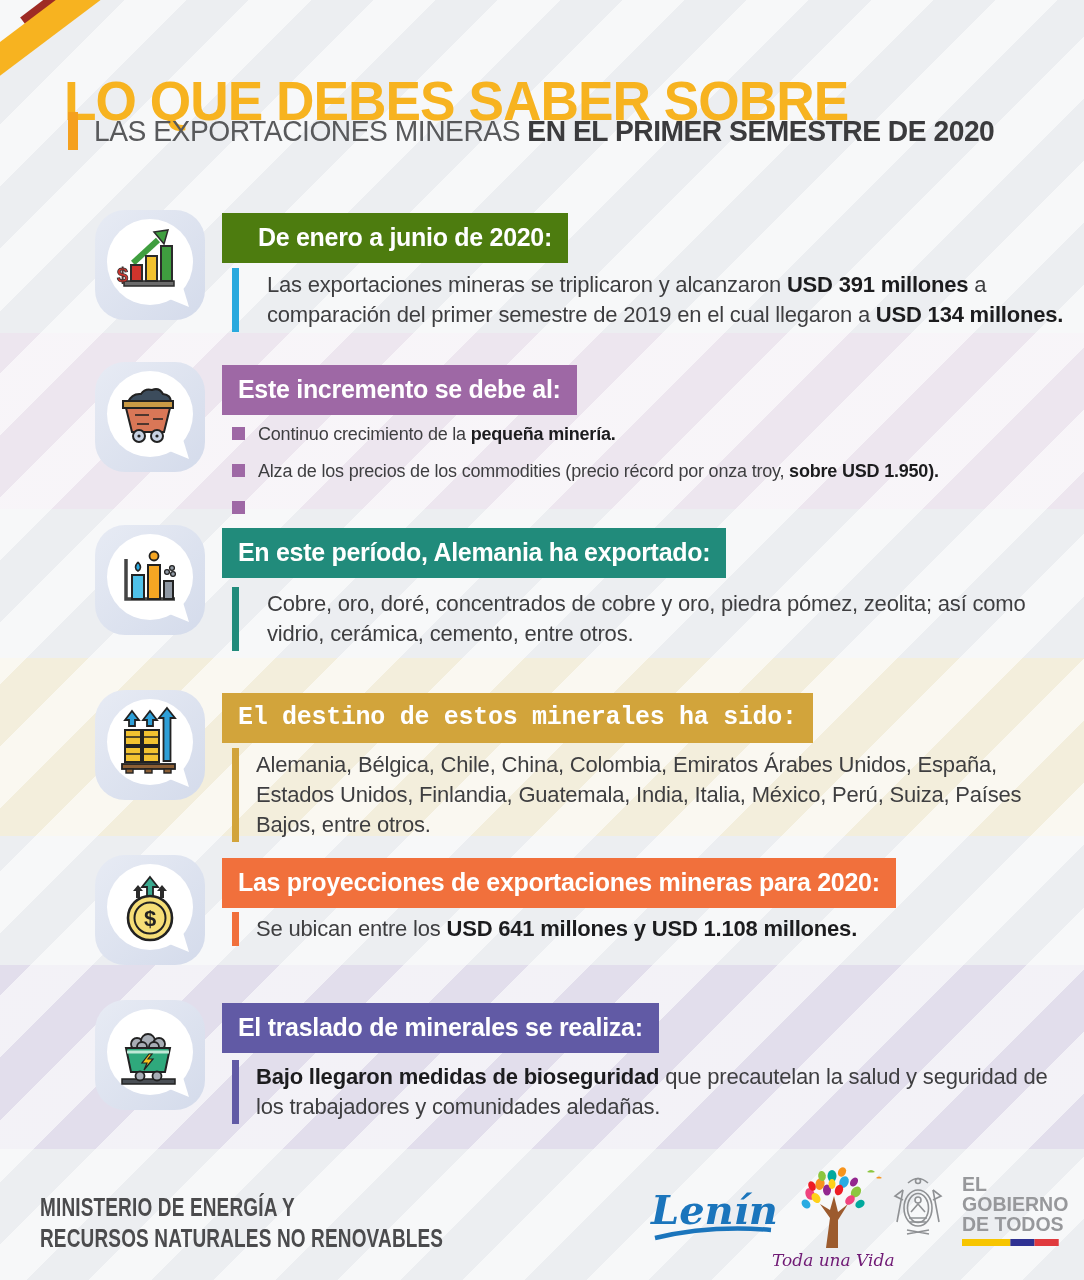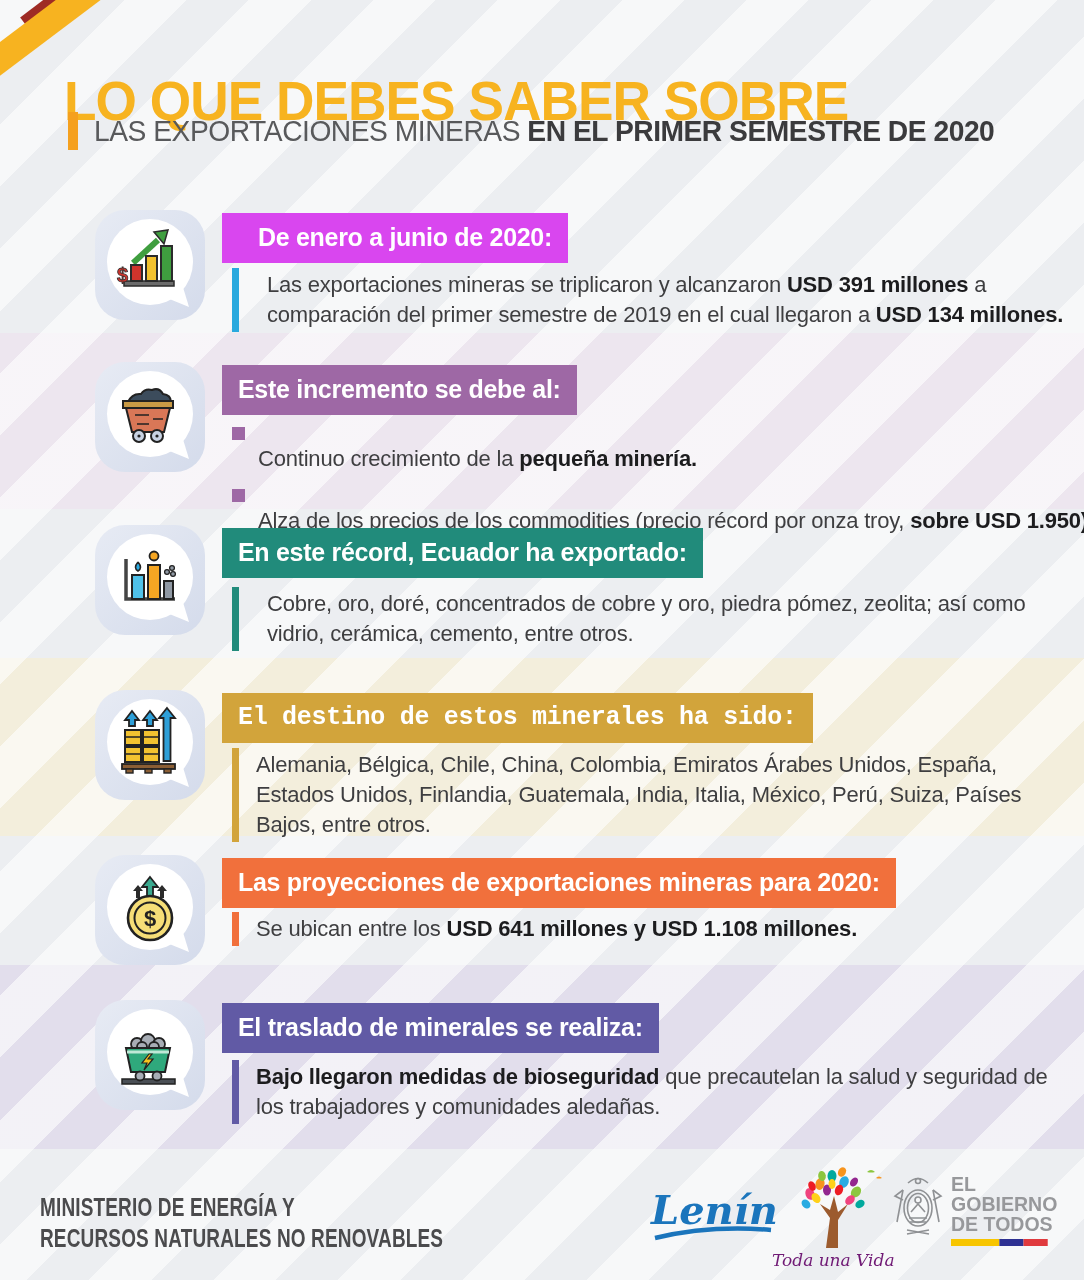--- a/index.html
+++ b/index.html
@@ -34,31 +34,31 @@
   .tile svg{display:block;width:110px;height:110px;}
   .hdr{position:absolute;left:222px;top:3px;color:#fff;font-weight:bold;font-size:25px;
     letter-spacing:-.3px;padding:10px 16px 11px;white-space:nowrap;}
   .bodyblk{position:absolute;left:232px;margin:0;padding:2px 0 2px 17px;border-left:7px solid #999;
     width:810px;font-size:22px;line-height:30px;color:#3E3E40;letter-spacing:-.2px;}
   .bodyblk .b{font-weight:bold;color:#1C1C1E;}
   .s1 .bodyblk{top:58px}.s3 .bodyblk{top:62px}.s4 .bodyblk{top:58px}.s5 .bodyblk{top:57px}.s6 .bodyblk{top:60px}
   .bullets{position:absolute;left:232px;top:58px;margin:0;padding:0;list-style:none;}
   .bullets li{display:flex;align-items:flex-start;margin-bottom:9px;white-space:nowrap;}
   .sq{flex:none;width:13px;height:13px;margin:7px 13px 0 0;background:#999;}
-  .btext{font-size:22px;line-height:28px;color:#3E3E40;letter-spacing:-.2px;margin-top:25px;}
+  .btext{font-size:18px;line-height:28px;color:#3E3E40;letter-spacing:-.2px;}
   .btext .b{font-weight:bold;color:#1C1C1E;}
   
   .ministry{position:absolute;left:40px;top:1192px;z-index:2;font-size:25px;font-weight:bold;
     color:#4B4B4D;line-height:31px;letter-spacing:.2px;white-space:nowrap;
     transform:scaleX(.76);transform-origin:left top;}
   .lenin{position:absolute;left:645px;top:1178px;z-index:2;}
   .tree{position:absolute;left:772px;top:1164px;width:120px;z-index:2;text-align:center;}
   .tree-caption{font-family:"DejaVu Serif",serif;font-style:italic;color:#701a75;font-size:17px;
     margin-top:-4px;white-space:nowrap;}
-  .gob{position:absolute;left:893px;top:1174px;z-index:2;display:flex;align-items:flex-start;}
+  .gob{position:absolute;left:893px;top:1174px;z-index:2;display:flex;align-items:flex-start;gap:11px;}
   .gob-text{margin-left:8px;font-size:21px;font-weight:bold;color:#97989B;line-height:20px;
     letter-spacing:0;transform:scaleX(.93);transform-origin:left top;}
   .flagbar{display:flex;height:7px;width:104px;margin-top:5px;}
   .flagbar div{height:7px;}
   .flag-y{width:50%}.flag-b{width:25%}.flag-r{width:25%}
 </style>
 </head>
 <body>
 
 <div class="canvas">
@@ -86,21 +86,21 @@
           </g>
         <rect x="29" y="71" width="50" height="5" fill="#6b6b6b" stroke="#2b2b2b" stroke-width="1.5"></rect>
         <path d="M38 53 L63 30" stroke="#3F9E3F" stroke-width="6"></path>
         <polygon points="59,22 73,20 69,34" fill="#3F9E3F" stroke="#2b2b2b" stroke-width="1.5"></polygon>
         <rect x="36" y="55" width="11" height="16" fill="#D0342C" stroke="#2b2b2b" stroke-width="2"></rect>
         <rect x="51" y="46" width="11" height="25" fill="#F2C12E" stroke="#2b2b2b" stroke-width="2"></rect>
         <rect x="66" y="36" width="11" height="35" fill="#3F9E3F" stroke="#2b2b2b" stroke-width="2"></rect>
         <text x="22" y="72" font-size="20" font-weight="bold" fill="#D0342C" stroke="#2b2b2b" stroke-width=".8" font-family="Liberation Sans, sans-serif">$</text>
       </svg>
     </div>
-    <div class="hdr" style="background-color: #d946ef; padding-left: 36px;"><span>De enero a junio de 2020:</span></div>
+    <div class="hdr" style="background-color: #4d7c0f; padding-left: 36px;"><span>De enero a junio de 2020:</span></div>
     <p class="bodyblk" style="border-left-color: rgb(41, 169, 222); padding-left: 28px;"><span>Las exportaciones mineras se triplicaron y alcanzaron </span><span class="b">USD 391 millones</span><span> a comparación del primer semestre de 2019 en el cual llegaron a </span><span class="b">USD 134 millones.</span></p>
   </section>
 
   <section class="sec s2">
     <div class="tile">
       <svg viewBox="0 0 110 110">
         <g>
             <circle cx="55" cy="52" r="43" fill="#fff"></circle>
             <path d="M72 88 L94 97 L87 74 Z" fill="#fff"></path>
           </g>
@@ -141,21 +141,21 @@
         <rect x="37" y="50" width="12" height="24" fill="#4FC1E9" stroke="#222" stroke-width="2"></rect>
         <path d="M43 37 q5 6 0 9 q-5-3 0-9" fill="#29ABE2" stroke="#222" stroke-width="1.6"></path>
         <rect x="53" y="40" width="12" height="34" fill="#F5A623" stroke="#222" stroke-width="2"></rect>
         <circle cx="59" cy="31" r="4.5" fill="#F5A623" stroke="#222" stroke-width="1.8"></circle>
         <rect x="69" y="56" width="9" height="18" fill="#9099A4" stroke="#222" stroke-width="2"></rect>
         <circle cx="72" cy="47" r="2.4" fill="#9099A4" stroke="#222" stroke-width="1.3"></circle>
         <circle cx="77" cy="43" r="2.4" fill="#9099A4" stroke="#222" stroke-width="1.3"></circle>
         <circle cx="78" cy="49" r="2.4" fill="#9099A4" stroke="#222" stroke-width="1.3"></circle>
       </svg>
     </div>
-    <div class="hdr" style="background-color: rgb(33, 139, 123);"><span>En este récord, Ecuador ha exportado:</span></div>
+    <div class="hdr" style="background-color: rgb(33, 139, 123);"><span>En este período, Alemania ha exportado:</span></div>
     <p class="bodyblk" style="border-left-color: rgb(33, 139, 123); padding-left: 28px;"><span>Cobre, oro, doré, concentrados de cobre y oro, piedra pómez, zeolita; así como vidrio, cerámica, cemento, entre otros.</span></p>
   </section>
 
   <section class="sec s4">
     <div class="tile">
       <svg viewBox="0 0 110 110">
         <g>
             <circle cx="55" cy="52" r="43" fill="#fff"></circle>
             <path d="M72 88 L94 97 L87 74 Z" fill="#fff"></path>
           </g>

